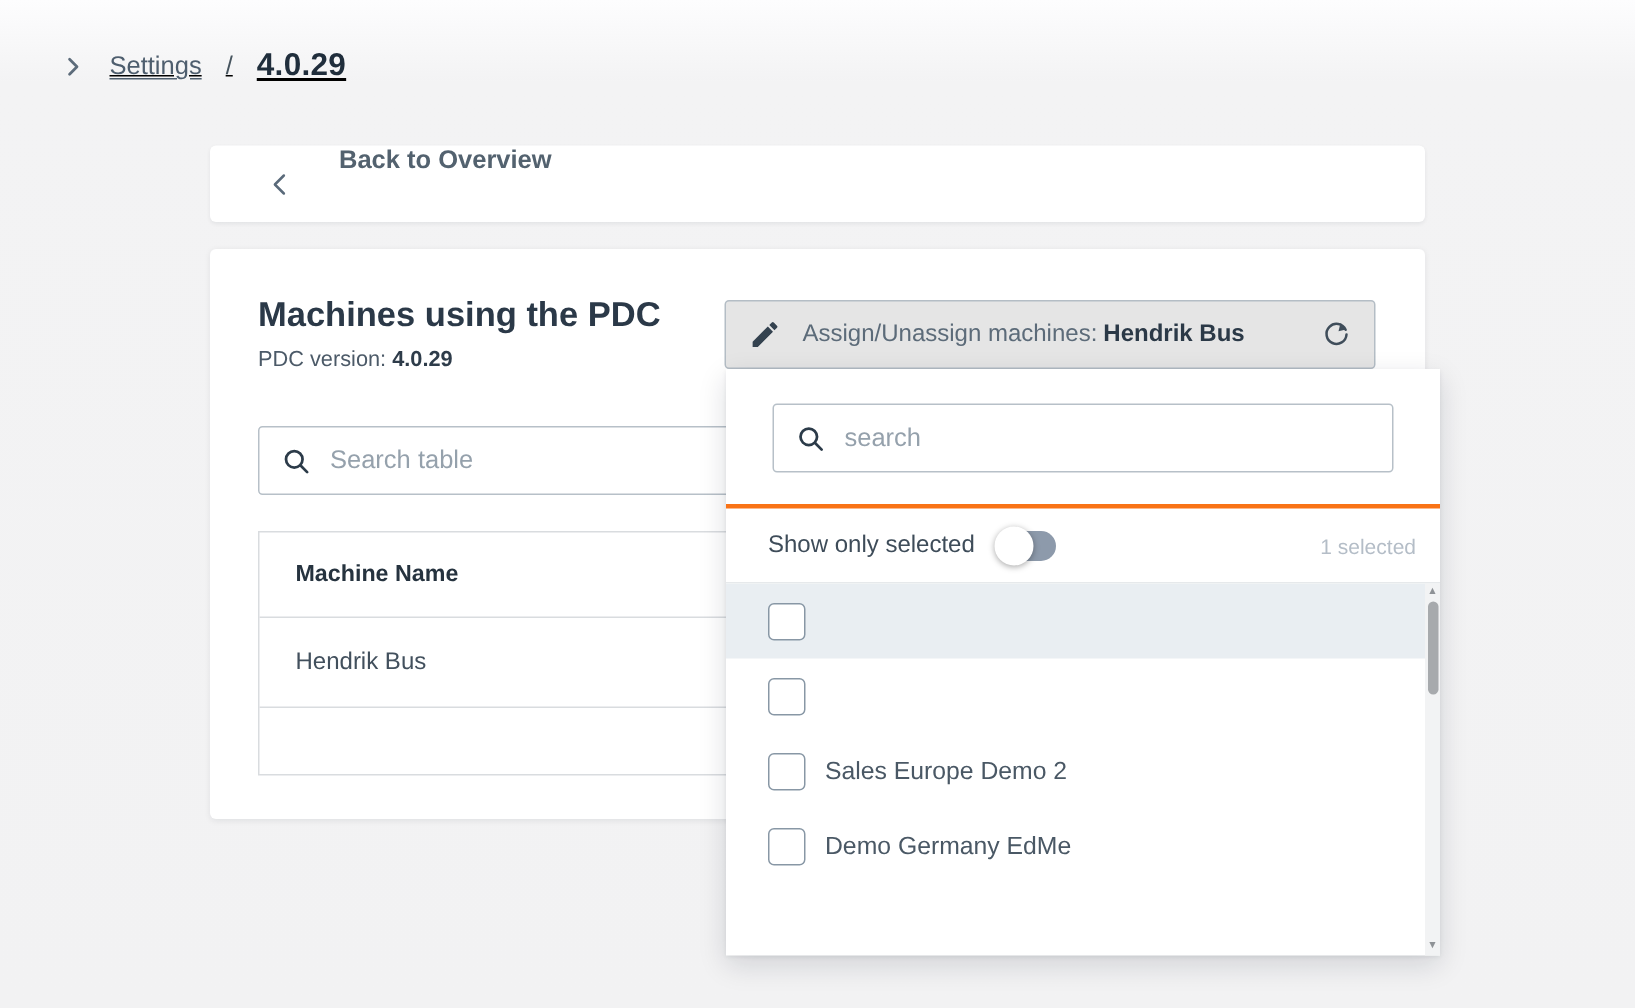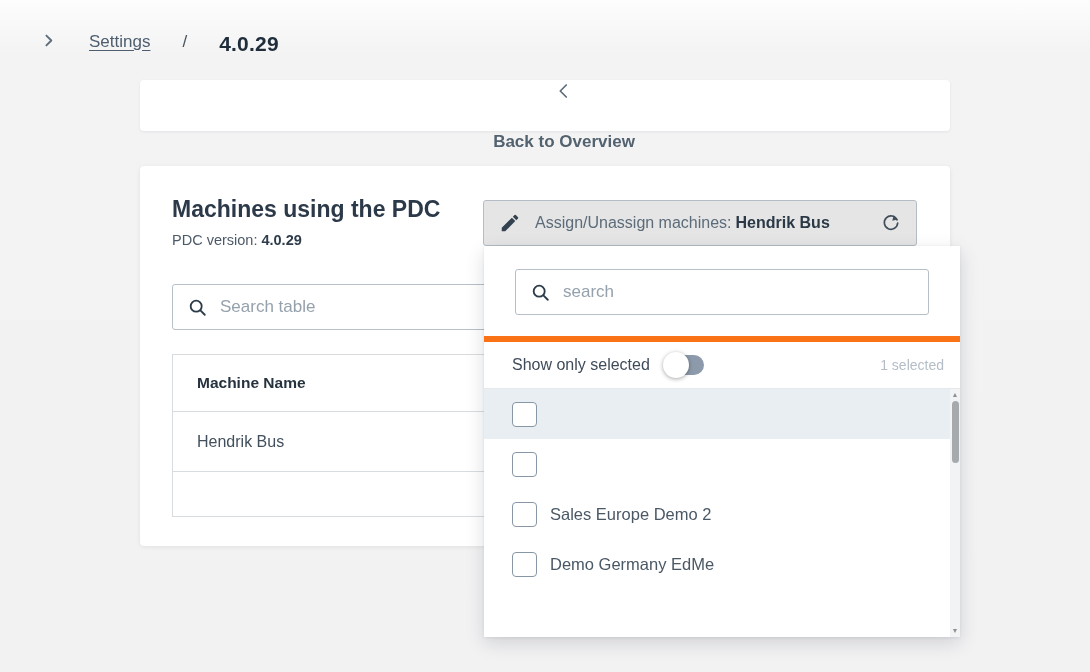--- a/index.html
+++ b/index.html
@@ -2,30 +2,30 @@
 <html><head>
 <meta charset="utf-8">
 <style>
   * { margin:0; padding:0; box-sizing:border-box; }
   html,body { font-family:"Liberation Sans","DejaVu Sans",sans-serif; }
   .page {
     position:relative; width:1090px; height:672px; overflow:hidden;
     background:linear-gradient(180deg,#fdfdfe 0px,#f3f3f4 55px,#f2f2f3 100%);
   }
   
-  .breadcrumb { position:absolute; left:40px; top:32px; display:flex; align-items:flex-start; gap:32px; }
+  .breadcrumb { position:absolute; left:40px; top:32px; display:flex; align-items:center; gap:16px;text-decoration:underline; }
   .crumb-chevron { display:flex; align-items:center; color:#5d6c7b; }
   .crumb-link { font-size:17px; color:#4e5e6e; text-decoration:underline; text-underline-offset:3px; cursor:pointer; }
   .crumb-sep { font-size:17px; color:#47555f; }
   .crumb-current { font-size:21px; font-weight:700; color:#202e3c; letter-spacing:.2px; }
   
   .back-bar {
-    position:absolute; left:140px; top:80px; width:810px; height:51px;
+    position:absolute; left:140px; top:97px; width:810px; height:51px;
     background:#ffffff; border-radius:4px; box-shadow:0 1px 3px rgba(16,24,40,.07);
-    display:flex; align-items:center; padding-left:38px; gap:30px; cursor:pointer;flex-direction:column;
+    display:flex; padding-left:38px; gap:30px; cursor:pointer;
   }
   .back-chevron { display:flex; align-items:center; color:#5a6a7a; }
   .back-label { font-size:17px; font-weight:600; color:#53626f; }
   
   .card {
     position:absolute; left:140px; top:166px; width:810px; height:380px;
     background:#ffffff; border-radius:4px; box-shadow:0 1px 4px rgba(16,24,40,.08);
   }
   .card-title { position:absolute; left:32px; top:30px; font-size:23px; font-weight:700; color:#2b3948; }
   .card-version { position:absolute; left:32px; top:66px; font-size:14.5px; color:#4c5a68; }
@@ -60,21 +60,21 @@
   .table-row.empty { height:44px; border-bottom:none; }
   
   .dropdown {
     position:absolute; left:484px; top:246px; width:476px; height:391px;
     background:#fff; box-shadow:0 6px 18px rgba(16,24,40,.14), 0 1px 3px rgba(16,24,40,.08);
     z-index:10;
   }
   .dd-search { position:absolute; left:31px; top:23px; width:414px; }
   .dd-toprow {
     position:absolute; left:0; right:0; top:90px; height:53px;
-    border-top:6px solid #f97316; border-bottom:1px solid #e6e9eb;
+    border-top:3px solid #f97316; border-bottom:1px solid #e6e9eb;
     display:flex; align-items:center; padding:0 16px 0 28px;
   }
   .dd-toggle-label { font-size:16px; color:#3e4c59; }
   .toggle { position:relative; width:38px; height:20px; margin-left:16px; cursor:pointer; }
   .toggle-track { position:absolute; inset:0; background:#8d9aab; border-radius:10px; }
   .toggle-knob {
     position:absolute; left:-3px; top:-3px; width:26px; height:26px; border-radius:50%;
     background:#fff; box-shadow:0 1px 4px rgba(0,0,0,.35);
   }
   .dd-count { margin-left:auto; font-size:14px; color:#b4bdc7; }

